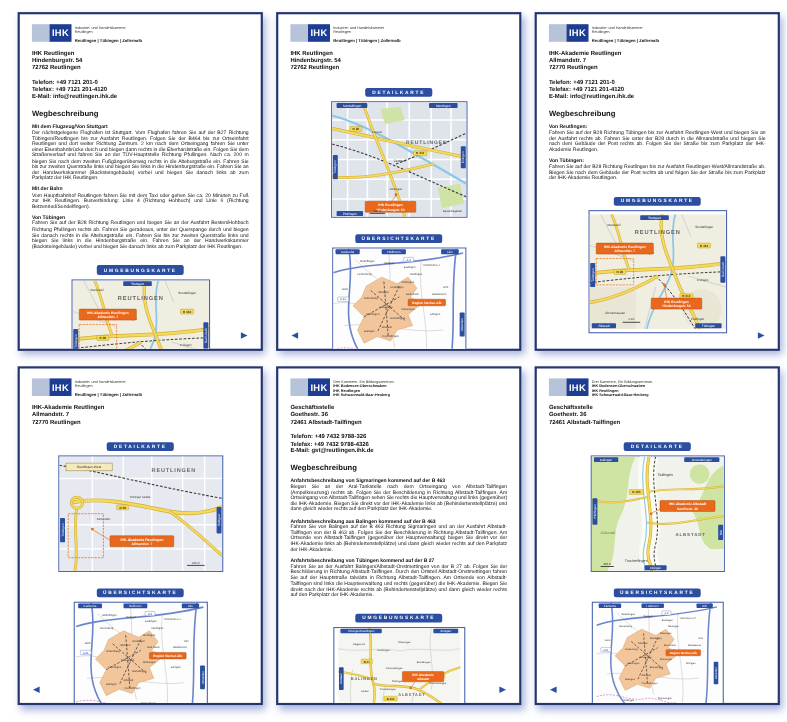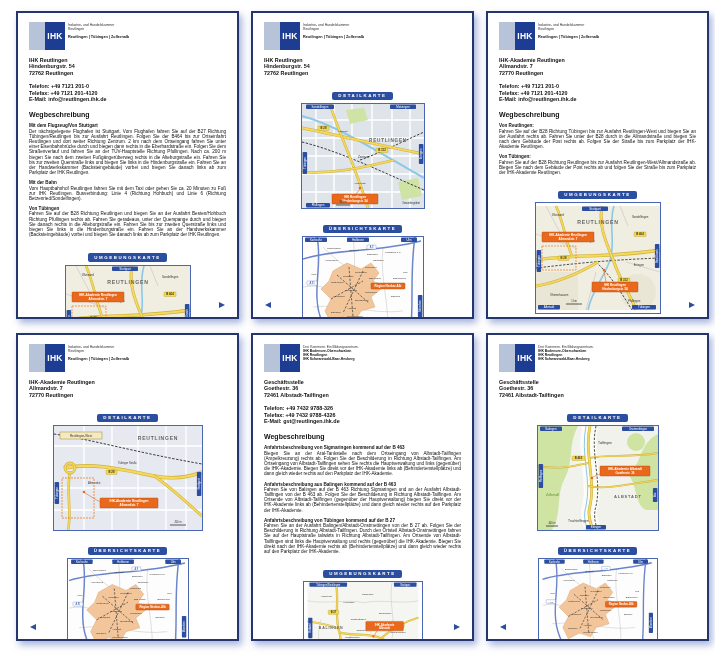--- a/index.html
+++ b/index.html
@@ -1,20 +1,20 @@
 <!DOCTYPE html>
 <html><head>
 <meta charset="utf-8">
 <style>
   html,body{margin:0;padding:0;}
   body{width:715px;height:656px;background:#ffffff;font-family:"Liberation Sans",sans-serif;}
   .grid{display:grid;grid-template-columns:repeat(3,223px);grid-template-rows:repeat(2,308px);column-gap:12px;row-gap:14px;padding:11px 0 0 16px;}
   .page{position:relative;background:#fff;border:2px solid #25356e;box-shadow:3px 4px 7px rgba(120,140,200,0.65);box-sizing:border-box;padding:9px 11px;overflow:hidden;}
   .logo-row{display:flex;margin-bottom:3px;}
-  .logo-box{display:flex;width:36px;height:28px;flex:none;}
+  .logo-box{display:flex;width:36px;height:16px;flex:none;}
   .logo-light{width:16px;background:#b7c3d9;}
   .logo-dark{flex:1;background:#1d3d92;color:#fff;font-weight:bold;font-size:8.5px;display:flex;align-items:center;justify-content:center;letter-spacing:.3px;}
   .logo-side{margin-left:3px;font-size:3.4px;line-height:4px;color:#333;padding-top:1px;}
   .logo-side .bold-line{font-weight:bold;color:#111;}
   .logo-tagline{font-weight:bold;font-size:3.8px;margin-top:4px;color:#111;}
   .addr{font-size:5.4px;line-height:6.4px;font-weight:bold;color:#111;margin-top:7px;}
   .heading{font-size:7px;font-weight:bold;margin-top:9px;color:#111;}
   .para{margin-top:5px;}
   .pt{font-size:4.6px;font-weight:bold;line-height:5.2px;color:#111;}
   .t{font-size:4.6px;line-height:5.2px;color:#111;text-align:justify;}

